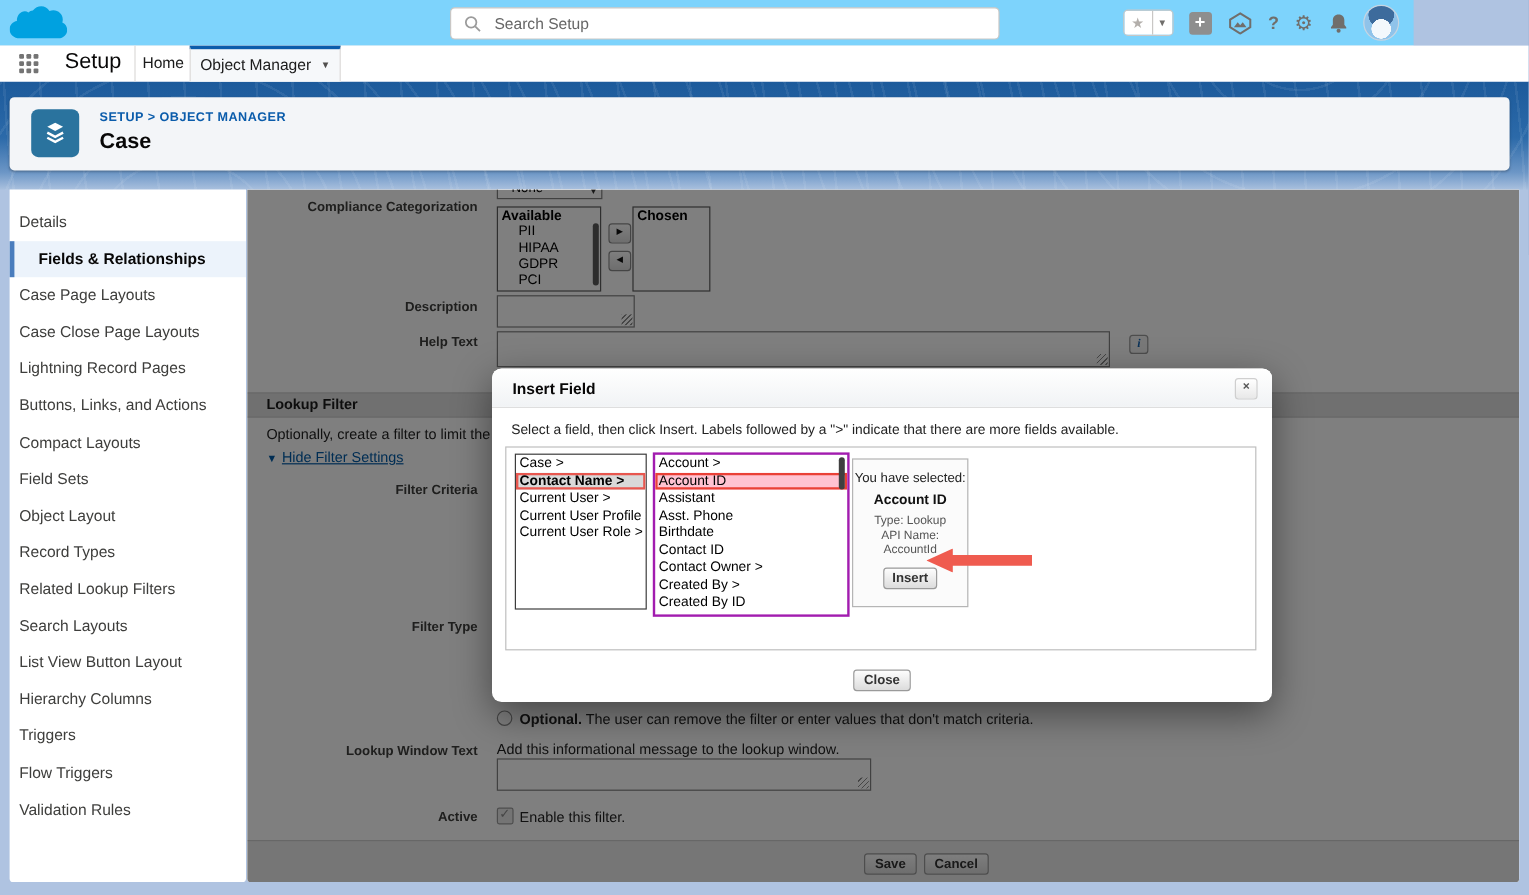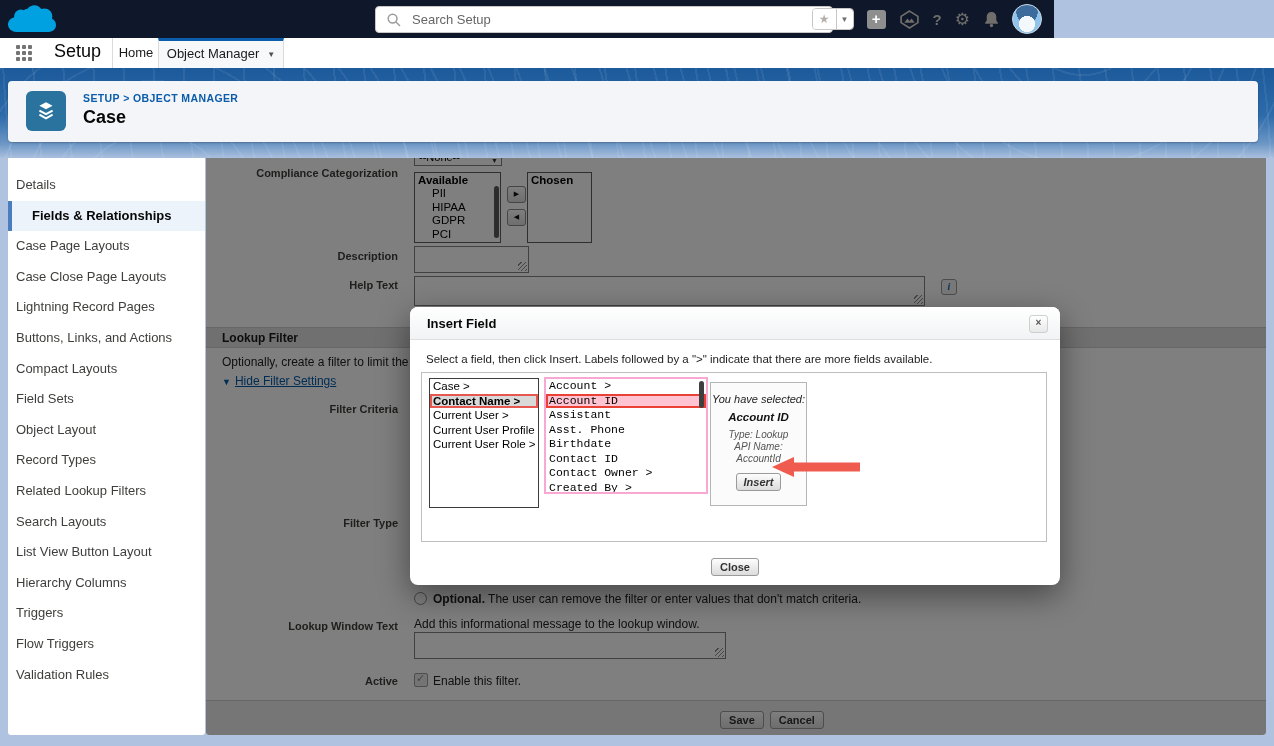--- a/index.html
+++ b/index.html
@@ -1,20 +1,20 @@
 <!DOCTYPE html>
 <html><head>
 <meta charset="utf-8">
 <style>
   html,body{margin:0;padding:0;background:#9fb6d6;}
   #app{position:relative;width:1274px;height:746px;overflow:hidden;background:#afc3e1;
        font-family:"Liberation Sans",sans-serif;-webkit-font-smoothing:antialiased;}
 
   
-  #ghead{position:absolute;left:0;top:0;width:1054px;height:38px;background:#0f172a;border-bottom:1px solid #e4e4e4;z-index:3;}
+  #ghead{position:absolute;left:0;top:0;width:1178px;height:38px;background:#7dd3fc;border-bottom:1px solid #e4e4e4;z-index:3;}
   #sf-logo{position:absolute;left:8px;top:2px;}
   #searchbox{position:absolute;left:375px;top:6px;width:456px;height:25px;border:1px solid #c9c7c5;border-radius:4px;background:#fff;}
   #searchbox svg{position:absolute;left:11px;top:6px;}
   #searchbox input{position:absolute;left:0;top:0;width:100%;height:100%;border:none;outline:none;background:transparent;
        box-sizing:border-box;padding-left:36px;font-family:"Liberation Sans",sans-serif;font-size:13px;color:#444;}
   #searchbox input::placeholder{color:#666;}
   #gicons{position:absolute;right:12px;top:5px;height:28px;display:flex;align-items:center;}
   .favgrp{display:flex;border:1px solid #c9c7c5;border-radius:4px;overflow:hidden;height:20px;}
   .favgrp .fbtn{display:flex;align-items:center;justify-content:center;background:#fff;cursor:pointer;}
   .fbtn.star{width:23px;color:#b3afab;font-size:12px;}
@@ -100,28 +100,28 @@
       box-shadow:0 10px 32px rgba(0,0,0,.45);z-index:30;}
   #modal-h{position:absolute;left:0;top:0;width:100%;height:33px;border-bottom:1px solid #dedede;border-radius:8px 8px 0 0;
       background:linear-gradient(#ffffff,#f1f3f5);box-sizing:border-box;}
   #modal-title{position:absolute;left:17px;top:9px;font-size:13px;font-weight:bold;color:#080707;text-align:right;}
   #modal-x{position:absolute;right:12px;top:8px;width:17px;height:16px;border:1px solid #cfcfcf;border-radius:3px;
       background:linear-gradient(#fff,#e8e8e8);text-align:center;line-height:14px;font-size:10px;font-weight:bold;color:#555;cursor:pointer;}
   #instruction{position:absolute;left:16px;top:46px;font-size:11.5px;color:#222;}
   #bigbox{position:absolute;left:11px;top:65px;width:626px;height:170px;border:1px solid #bfbfbf;box-sizing:border-box;}
   .flist{position:absolute;background:#fff;box-sizing:border-box;overflow:hidden;}
   #l1{left:7px;top:5px;width:110px;height:130px;border:1px solid #3c3c3c;}
-  #l2{left:122px;top:4px;width:164px;height:117px;border:2px solid #f9a8d4;font-family:Liberation Mono, monospace;}
+  #l2{left:122px;top:4px;width:164px;height:137px;border:2px solid #a21caf;}
   .fl-items{position:absolute;inset:0;font-size:11.5px;}
   .fl-row{height:14.5px;line-height:14.5px;padding:0 3px;white-space:nowrap;cursor:pointer;box-sizing:border-box;}
   .fl-row.sel1{background:#d9d9d9;box-shadow:inset 0 0 0 2px #e8574f;font-weight:bold;}
   .fl-row.sel2{background:#ffc3d2;box-shadow:inset 0 0 0 2px #ea4137;}
   #l2-thumb{right:2px;top:2px;height:27px;background:#3f3f3f;}
   #panel3{position:absolute;left:288px;top:9px;width:97px;height:124px;border:1px solid #b5b5b5;background:#fbfbfb;
-      text-align:center;box-sizing:border-box;font-style:italic;}
+      text-align:center;box-sizing:border-box;}
   #p3-head{margin-top:10px;font-size:11px;color:#222;}
   #p3-name{margin-top:6px;font-size:11.5px;font-weight:bold;color:#111;}
   #p3-meta{margin-top:6px;font-size:10px;color:#555;line-height:12px;}
   #p3-insert{margin-top:8px;padding:2px 7px;}
   #close-row{position:absolute;left:0;bottom:9px;width:100%;text-align:center;}
 
   
   #red-arrow{position:absolute;left:772px;top:457px;z-index:40;}
 </style>
 </head>

